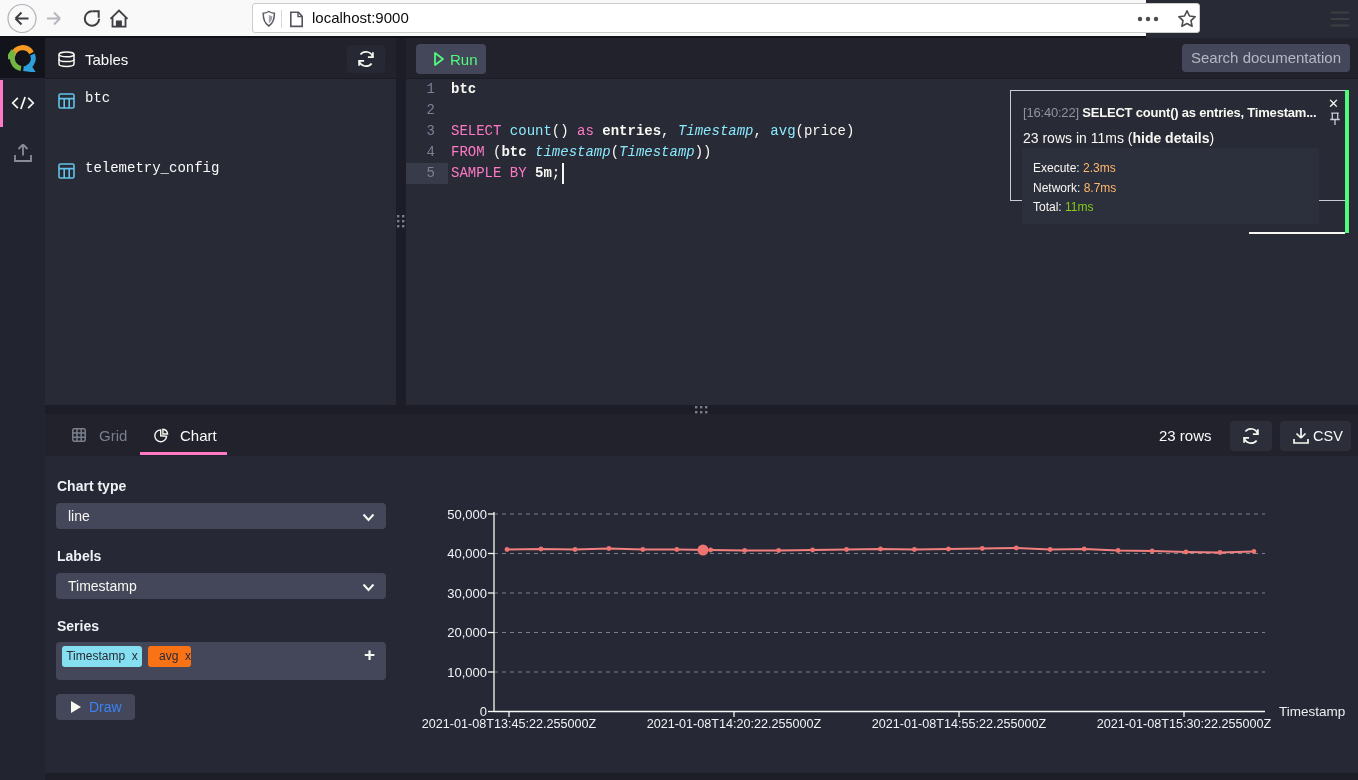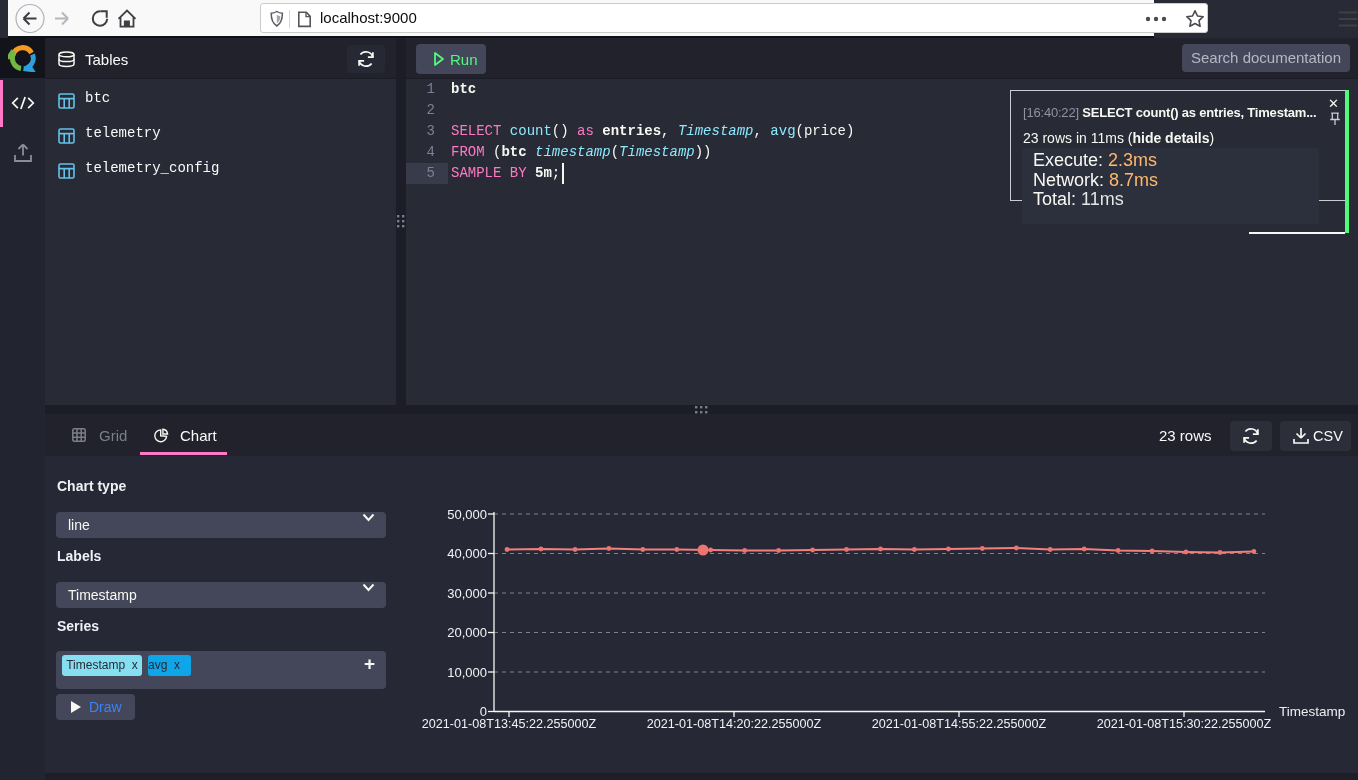--- a/index.html
+++ b/index.html
@@ -1,20 +1,20 @@
 <!DOCTYPE html>
 <html><head>
 <meta charset="utf-8">
 <style>
   * { margin:0; padding:0; box-sizing:border-box; }
   html,body { width:1358px; height:780px; overflow:hidden; background:#282a36;
     font-family:"Liberation Sans", sans-serif; }
   .abs { position:absolute; }
   
-  #chrome { position:absolute; left:8px; top:0; width:1146px; height:38px; background:#f9f9fa; border-bottom:2px solid #101117; box-sizing:border-box; }
+  #chrome { position:absolute; left:0; top:0; width:1146px; height:38px; background:#f9f9fa; border-bottom:2px solid #101117; box-sizing:border-box; }
   #urlbar { position:absolute; left:252px; top:3px; width:948px; height:30px; background:#fff;
     border:1px solid #ccc; border-radius:3px; }
   .urltext { position:absolute; left:59px; top:5px; font-size:15px; color:#0c0c0d; }
   
   #app { position:absolute; left:0; top:38px; width:1358px; height:742px; background:#282a36; }
   #sidebar { position:absolute; left:0; top:38px; width:45px; height:742px; background:#222430; }
   #logo { position:absolute; left:0; top:38px; width:45px; height:40px; background:#13141b; }
   #pinkbar { position:absolute; left:0; top:80px; width:3px; height:47px; background:#ff79c6; }
   
   #toolbar { position:absolute; left:45px; top:38px; width:1313px; height:41px; background:#21222c; }
@@ -37,21 +37,21 @@
     border:1px solid #c9ccd4; }
   #notifgreen { position:absolute; left:1345px; top:90px; width:4px; height:143px; background:#50fa7b; }
   
   #hdiv { position:absolute; left:45px; top:405px; width:1313px; height:9px; background:#1c1d26; }
   
   #tabbar { position:absolute; left:45px; top:414px; width:1313px; height:42px; background:#21222c; }
   
   #bottom { position:absolute; left:45px; top:456px; width:1313px; height:324px; background:#262836; }
   .lbl { font-size:14px; font-weight:bold; color:#f0f1f5; }
   .select { position:absolute; left:11px; width:330px; height:26px; background:#44475a;
-    border-radius:4px; color:#f8f8f2; font-size:14px; line-height:26px; padding-left:12px;margin-top:9px; }
+    border-radius:4px; color:#f8f8f2; font-size:14px; line-height:26px; padding-left:12px; }
   .btn { background:#44475a; border-radius:4px; color:#f8f8f2; }
 </style>
 </head>
 <body>
 
 <div id="chrome">
   <svg class="abs" style="left:6px;top:3px" width="240" height="32" viewBox="0 0 240 32">
     <circle cx="16" cy="15.5" r="14" fill="none" stroke="#b1b1b9" stroke-width="1.2"></circle>
     <path d="M9.5 15.5 H22.5 M9.5 15.5 l6-6 M9.5 15.5 l6 6" stroke="#3e3e43" stroke-width="2" fill="none"></path>
     <path d="M41 15.5 H54 M54 15.5 l-6-6 M54 15.5 l-6 6" stroke="#b6b6be" stroke-width="2" fill="none"></path>
@@ -124,29 +124,20 @@
 <div id="tables">
   <div class="trow" style="top:3px">
     <svg class="abs" style="left:13px;top:11px" width="17" height="16" viewBox="0 0 17 16">
         <g stroke="#62c2e8" stroke-width="1.6" fill="none">
           <rect x="1" y="1" width="15" height="14" rx="1.5"></rect>
           <path d="M1 5.6 h15 M6.2 5.6 V15 M11.2 5.6 V15"></path>
         </g>
       </svg>
     <div class="tname">btc</div>
   </div>
-  <div class="trow" style="top:38px">
-    <svg class="abs" style="left:13px;top:11px" width="17" height="16" viewBox="0 0 17 16">
-        <g stroke="#62c2e8" stroke-width="1.6" fill="none">
-          <rect x="1" y="1" width="15" height="14" rx="1.5"></rect>
-          <path d="M1 5.6 h15 M6.2 5.6 V15 M11.2 5.6 V15"></path>
-        </g>
-      </svg>
-    <div class="tname">telemetry</div>
-  </div>
   <div class="trow" style="top:73px">
     <svg class="abs" style="left:13px;top:11px" width="17" height="16" viewBox="0 0 17 16">
         <g stroke="#62c2e8" stroke-width="1.6" fill="none">
           <rect x="1" y="1" width="15" height="14" rx="1.5"></rect>
           <path d="M1 5.6 h15 M6.2 5.6 V15 M11.2 5.6 V15"></path>
         </g>
       </svg>
     <div class="tname">telemetry_config</div>
   </div>
 </div>
@@ -177,21 +168,21 @@
   <div class="codeline" style="top:42px"><span class="gut abs">3</span><span class="abs" style="left:45px"><span class="k">SELECT</span><span class="w"> </span><span class="f">count</span><span class="w">() </span><span class="k">as</span><span class="b"> entries</span><span class="w">, </span><span class="it">Timestamp</span><span class="w">, </span><span class="f">avg</span><span class="w">(price)</span></span></div>
   <div class="codeline" style="top:63px"><span class="gut abs">4</span><span class="abs" style="left:45px"><span class="k">FROM</span><span class="w"> (</span><span class="b">btc</span><span class="w"> </span><span class="it">timestamp</span><span class="w">(</span><span class="it">Timestamp</span><span class="w">))</span></span></div>
   <div class="codeline" style="top:84px"><span class="gut abs">5</span><span class="abs" style="left:45px"><span class="k">SAMPLE BY</span><span class="b"> 5m</span><span class="w">;</span></span></div>
   <div class="abs" style="left:156px;top:84px;width:1.5px;height:21px;background:#f8f8f2"></div>
 </div>
 
 <div id="notif">
   <div class="abs" style="left:12px;top:14px;font-size:13px;letter-spacing:-0.2px;white-space:nowrap"><span style="color:#9094a0">[16:40:22]&nbsp;</span><span style="color:#f8f8f2;font-weight:bold">SELECT count() as entries, Timestam...</span></div>
   <div class="abs" style="left:12px;top:39px;font-size:14px;color:#f8f8f2">23 rows in 11ms (<b>hide details</b>)</div>
   <div class="abs" style="left:11px;top:57px;width:297px;height:76px;background:#2c2f3c"></div>
-  <div class="abs" style="left:22px;top:60px;font-size:18px;color:#f8f8f2;line-height:19.5px">Execute: <span style="color:#ffb86c">2.3ms</span><br>Network: <span style="color:#ffb86c">8.7ms</span><br>Total: <span style="color:#e5e5e5">11ms</span></div>
+  <div class="abs" style="left:22px;top:68px;font-size:12px;color:#f8f8f2;line-height:19.5px">Execute: <span style="color:#ffb86c">2.3ms</span><br>Network: <span style="color:#ffb86c">8.7ms</span><br>Total: <span style="color:#84cc16">11ms</span></div>
   <div class="abs" style="left:317px;top:5px;color:#f8f8f2;font-size:13px">✕</div>
   <svg class="abs" style="left:317px;top:21px" width="14" height="14" viewBox="0 0 14 14">
     <path d="M3.2 1.2 h7.6 M4.3 1.2 v6.3 M9.7 1.2 v6.3 M2.2 7.5 h9.6 M7 7.5 v5.5" stroke="#c9ccd4" stroke-width="1.3" fill="none"></path>
   </svg>
   <div class="abs" style="left:238px;top:141px;width:96px;height:1.6px;background:#f8f8f2"></div>
 </div>
 <div id="notifgreen"></div>
 
 <div class="abs" style="left:45px;top:78px;width:1313px;height:1px;background:#1b1c25"></div>
 <div class="abs" style="left:45px;top:455px;width:1313px;height:1.5px;background:#1b1c25"></div>
@@ -242,21 +233,21 @@
       <path d="M1.5 1.5 L6.5 7 L11.5 1.5" stroke="#f8f8f2" stroke-width="2" fill="none"></path>
     </svg>
   <div class="lbl abs" style="left:12px;top:92px">Labels</div>
   <div class="select" style="top:117px">Timestamp</div>
   <svg class="abs" style="left:317px;top:127px" width="13" height="9" viewBox="0 0 13 9">
       <path d="M1.5 1.5 L6.5 7 L11.5 1.5" stroke="#f8f8f2" stroke-width="2" fill="none"></path>
     </svg>
   <div class="lbl abs" style="left:12px;top:162px">Series</div>
   <div class="select" style="top:186px;height:38px">
     <div class="abs" style="left:6px;top:4px;width:80px;height:21px;background:#85dff1;border-radius:3px;color:#282a36;font-size:12px;line-height:21px;text-align:center">Timestamp&nbsp;&nbsp;x</div>
-    <div class="abs" style="left:92px;top:4px;width:43px;height:21px;background:#0ea5e9;border-radius:3px;color:#282a36;font-size:12px;line-height:21px;text-align:left">avg&nbsp;&nbsp;x</div>
+    <div class="abs" style="left:92px;top:4px;width:43px;height:21px;background:#f97316;border-radius:3px;color:#282a36;font-size:12px;line-height:21px;text-align:right">avg&nbsp;&nbsp;x</div>
     <div class="abs" style="left:308px;top:0px;color:#f8f8f2;font-size:19px;font-weight:bold">+</div>
   </div>
   <div class="btn abs" style="left:11px;top:238px;width:79px;height:26px"></div>
   <svg class="abs" style="left:25px;top:244px" width="12" height="14" viewBox="0 0 12 14">
       <path d="M1 1 L11 7 L1 13 Z" fill="#f8f8f2"></path>
     </svg>
   <div class="abs" style="left:44px;top:243px;font-size:14px;color:#3b82f6">Draw</div>
 </div>
 
 <svg class="abs" style="left:420px;top:500px" width="938" height="240" viewBox="0 0 938 240">

